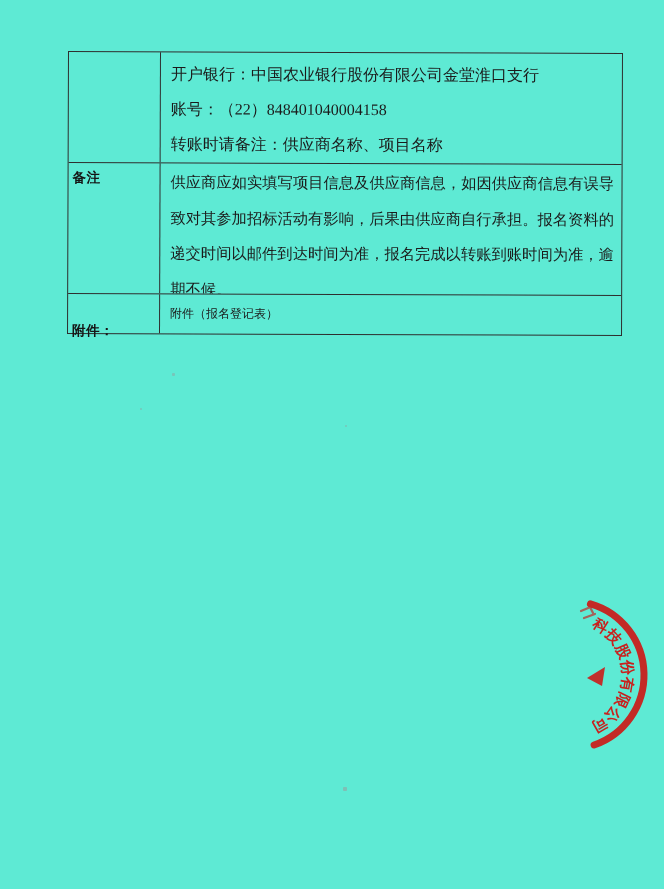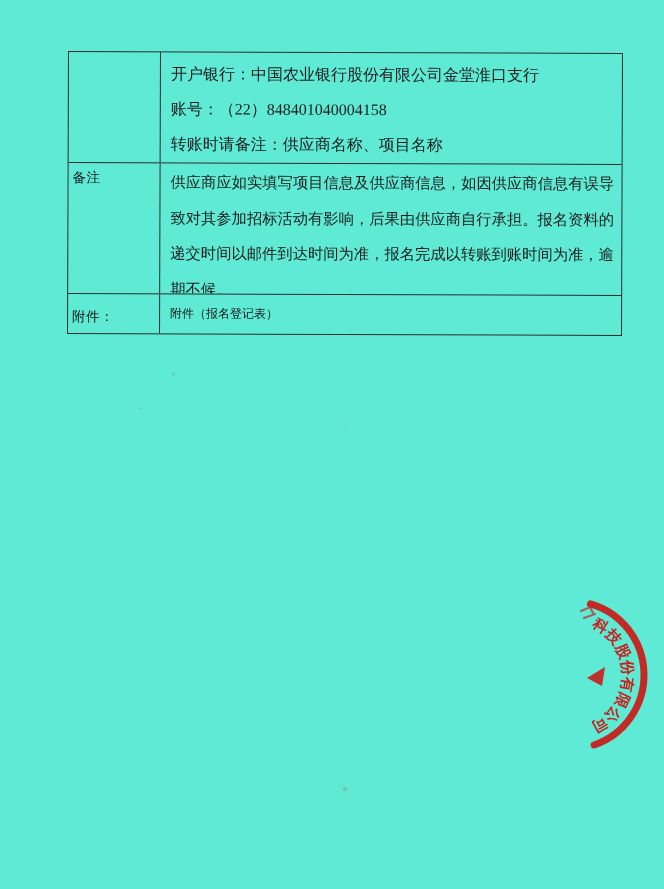--- a/index.html
+++ b/index.html
@@ -25,40 +25,40 @@
     background: transparent;
   }
   .tr { display: flex; box-sizing: border-box; }
   .tr + .tr { border-top: 1.6px solid #2e2e2e; }
   .td-label {
     flex: 0 0 92px;
     box-sizing: border-box;
     border-right: 1.6px solid #2e2e2e;
     padding: 6px 3px 0 4px;
     font-family: "Liberation Sans", "DejaVu Sans", sans-serif;
-    font-weight: normal;
+    font-weight: bold;
     font-size: 13.5px;
     letter-spacing: 0.5px;
     color: #151515;
   }
   .td-content {
     flex: 1 1 auto;
     box-sizing: border-box;
     padding-left: 10px;
     padding-right: 6px;
     overflow: hidden;
   }
   .row-bank { height: 110px; }
   .row-bank .td-content { padding-top: 4px; }
   .row-bank .line { font-size: 16px; line-height: 35px; white-space: nowrap; }
   .row-remark { height: 131px; }
   .row-remark .td-content { padding-top: 1px; }
   .row-remark .line { font-size: 15.3px; line-height: 35.5px; white-space: nowrap; }
   .row-attachment { height: 40px; }
-  .row-attachment .td-label { padding-top: 14px; }
+  .row-attachment .td-label { padding-top: 28px; }
   .row-attachment .td-content { display: flex; align-items: center; }
   .row-attachment .line { font-size: 12px; white-space: nowrap; }
   .line { color: #1b1b1b; }
 
   
   .stamp-svg {
     position: absolute;
     left: 494px; top: 555px;
     width: 170px; height: 240px;
   }

